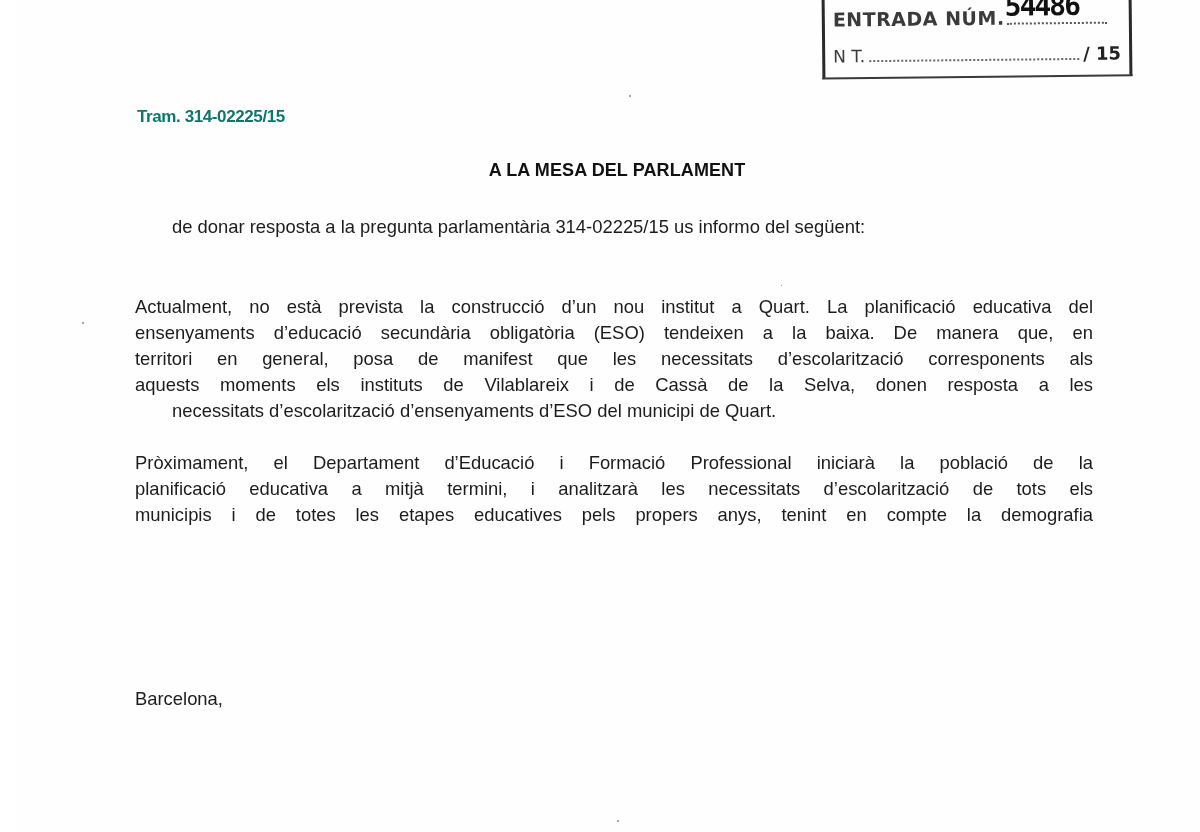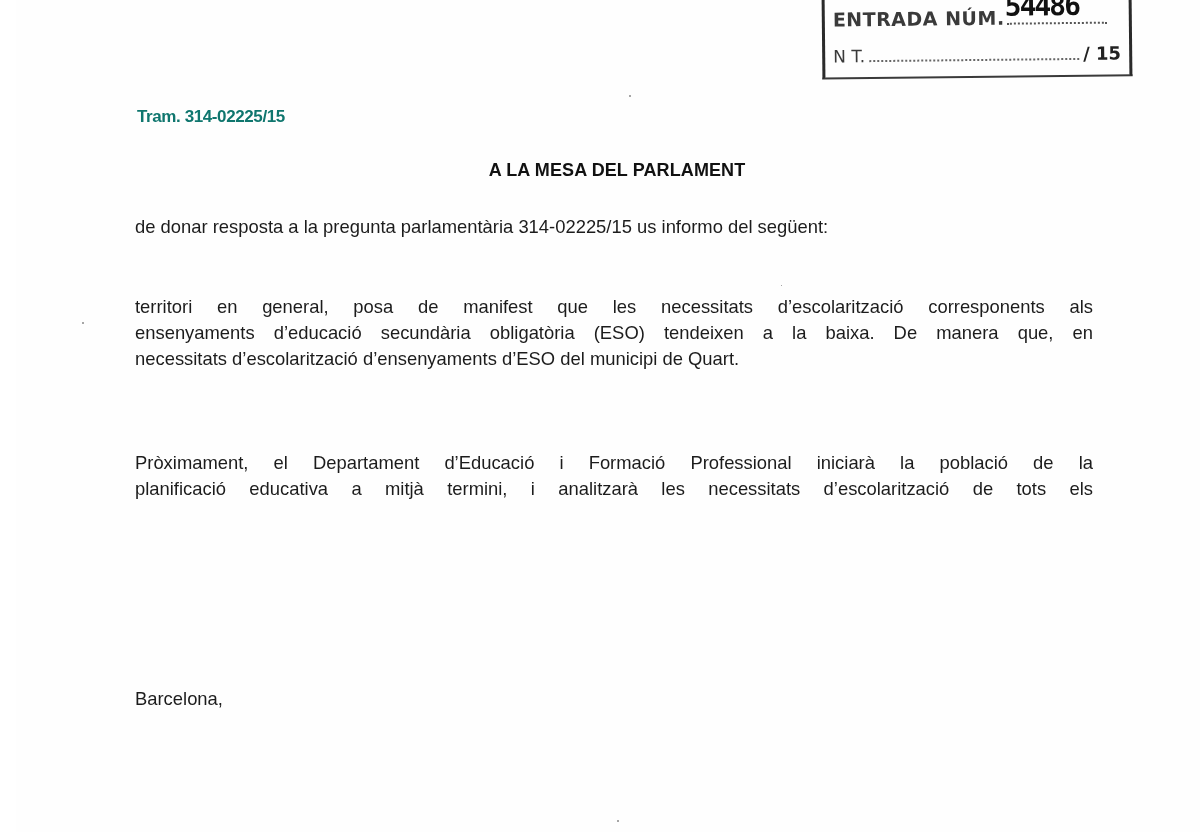--- a/index.html
+++ b/index.html
@@ -121,20 +121,21 @@
       color: #1c1c1c;
     }
     .para .line {
       display: block;
       text-align: justify;
       text-align-last: justify;
       white-space: nowrap;
     }
     .para .line.last {
       text-align-last: left;
+      margin-left: 37px;
     }
     .p1 { top: 214px; }
     .p2 { top: 294px; }
     .p3 { top: 450px; }
 
     .closing {
       position: absolute;
       left: 119px;
       top: 688px;
       font-size: 18.4px;
@@ -166,28 +167,31 @@
 
   <div class="title">
     <span>A LA MESA DEL PARLAMENT</span>
   </div>
 
   <div class="para p1">
     <span class="line last">de donar resposta a la pregunta parlamentària 314-02225/15 us informo del següent:</span>
   </div>
 
   <div class="para p2">
+    <span class="line">Actualment, no està prevista la construcció d’un nou institut a Quart. La planificació educativa del</span>
+    <span class="line">ensenyaments d’educació secundària obligatòria (ESO) tendeixen a la baixa. De manera que, en</span>
     <span class="line">territori en general, posa de manifest que les necessitats d’escolarització corresponents als</span>
-    <span class="line">ensenyaments d’educació secundària obligatòria (ESO) tendeixen a la baixa. De manera que, en</span>
+    <span class="line">aquests moments els instituts de Vilablareix i de Cassà de la Selva, donen resposta a les</span>
     <span class="line last">necessitats d’escolarització d’ensenyaments d’ESO del municipi de Quart.</span>
   </div>
 
   <div class="para p3">
     <span class="line">Pròximament, el Departament d’Educació i Formació Professional iniciarà la població de la</span>
     <span class="line">planificació educativa a mitjà termini, i analitzarà les necessitats d’escolarització de tots els</span>
+    <span class="line">municipis i de totes les etapes educatives pels propers anys, tenint en compte la demografia</span>
   </div>
 
   <div class="closing">Barcelona,</div>
 
   <div class="speck" style="left:613px;top:95px;"></div>
   <div class="speck" style="left:66px;top:322px;"></div>
   <div class="speck" style="left:601px;top:820px;"></div>
   <div class="speck" style="left:765px;top:285px;width:1px;height:1px;"></div>
 </div>
 

